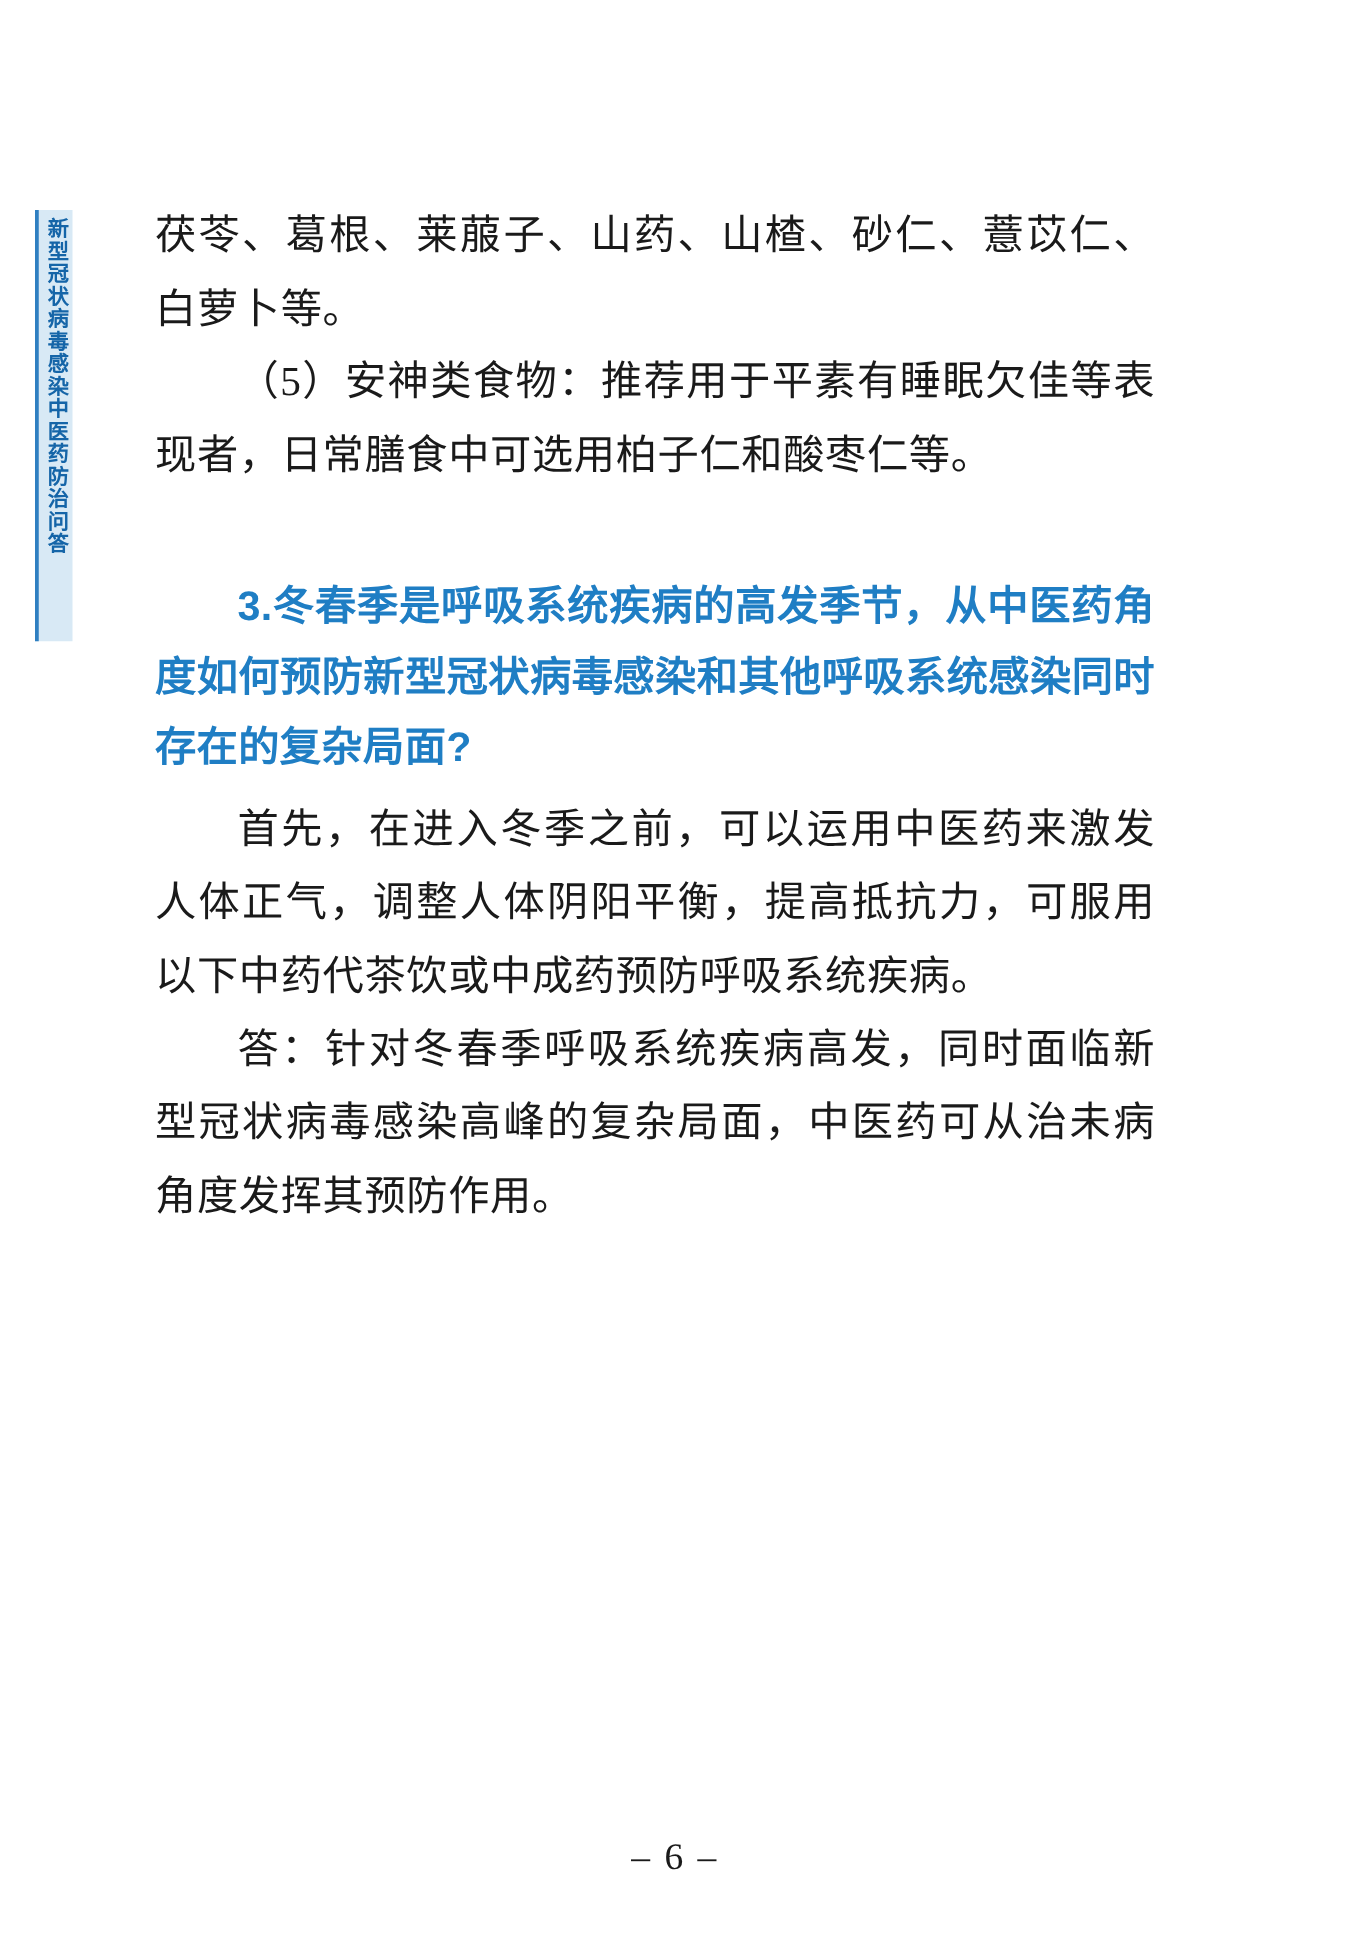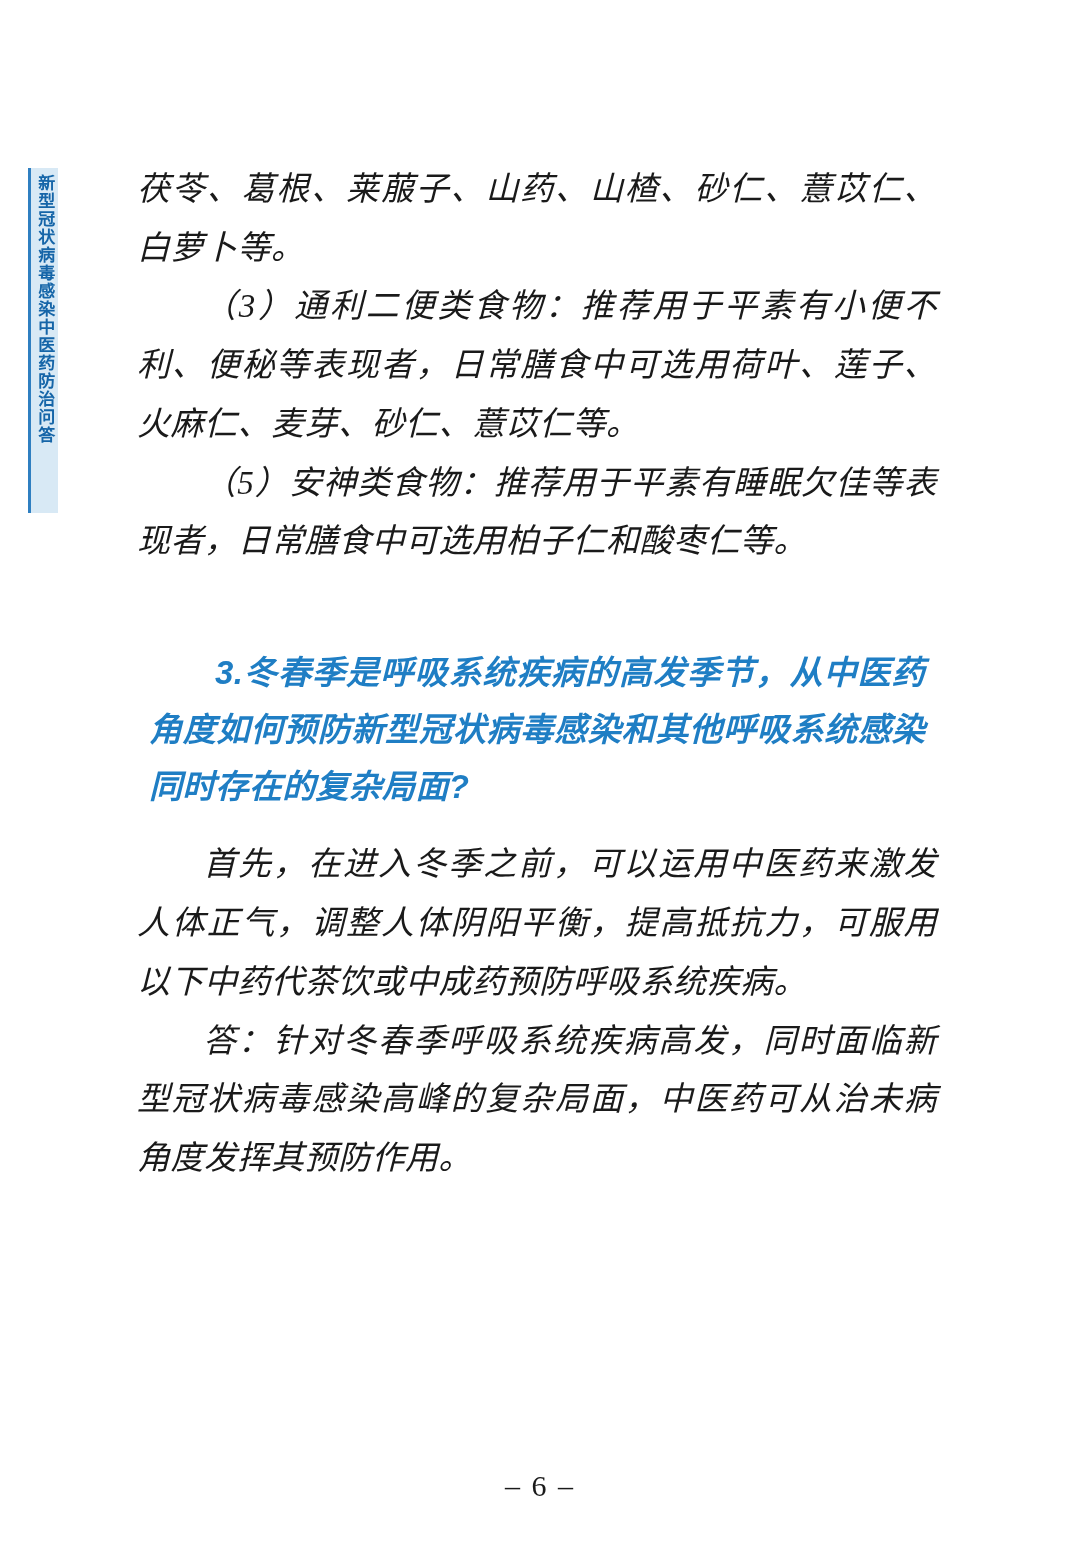--- a/index.html
+++ b/index.html
@@ -39,40 +39,39 @@
     line-height: 1.15;
     letter-spacing: 1px;
     color: #1565a8;
     font-weight: 600;
     white-space: nowrap;
   }
 
   
   .page-body {
     position: absolute;
-    left: 137px;
+    left: 124px;
     top: 160px;
     width: 800px;
-    font-style: italic;
   }
 
   p.para {
     margin: 0;
     font-size: 33px;
     line-height: 1.78;
     text-align: justify;
     text-justify: inter-ideograph;
     letter-spacing: 0.5px;
   }
   p.indent {
     text-indent: 2em;
   }
 
   .question {
-    margin: 12px;
+    margin: 0;
     color: #1f7ec4;
     font-family: "Liberation Sans", "DejaVu Sans", sans-serif;
     font-weight: 700;
     font-size: 33px;
     line-height: 1.72;
     text-indent: 2em;
     text-align: justify;
     letter-spacing: 0.3px;
   }
 
@@ -95,21 +94,20 @@
 <body>
 
 <div class="side-tab">
   <span class="side-tab-text">新型冠状病毒感染中医药防治问答</span>
 </div>
 
 <div class="page-body">
 
   <p class="para">茯苓、葛根、莱菔子、山药、山楂、砂仁、薏苡仁、白萝卜等。</p>
 
-  <p class="para indent">（3）通利二便类食物：推荐用于平素有小便不利、便秘等表现者，日常膳食中可选用荷叶、莲子、火麻仁、麦芽、砂仁、薏苡仁等。</p>
 
 
   <p class="para indent">（5）安神类食物：推荐用于平素有睡眠欠佳等表现者，日常膳食中可选用柏子仁和酸枣仁等。</p>
 
   <div class="gap-before-question"></div>
 
   <p class="question">3.冬春季是呼吸系统疾病的高发季节，从中医药角度如何预防新型冠状病毒感染和其他呼吸系统感染同时存在的复杂局面?</p>
 
   <div class="gap-after-question"></div>
 

